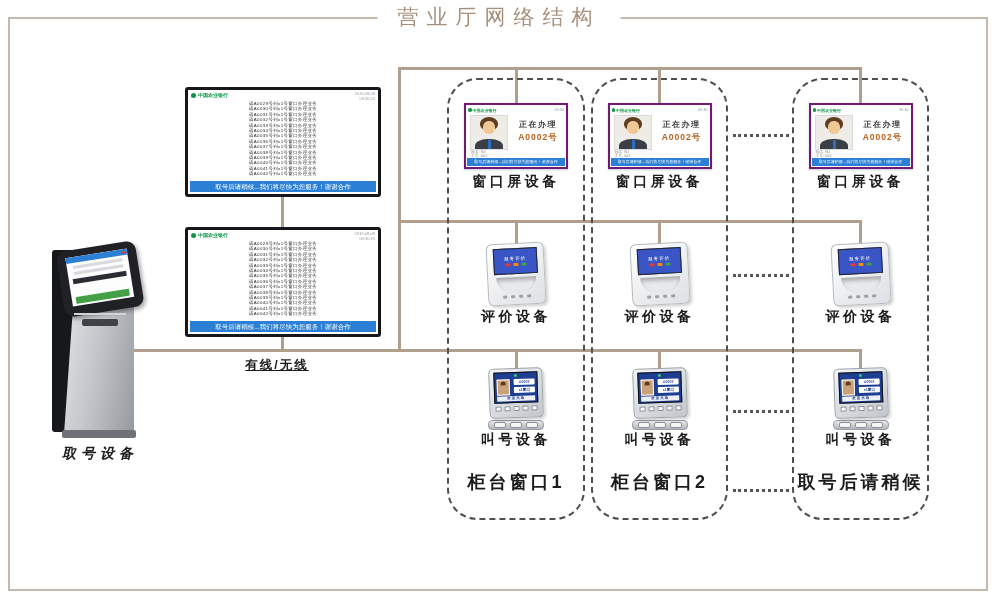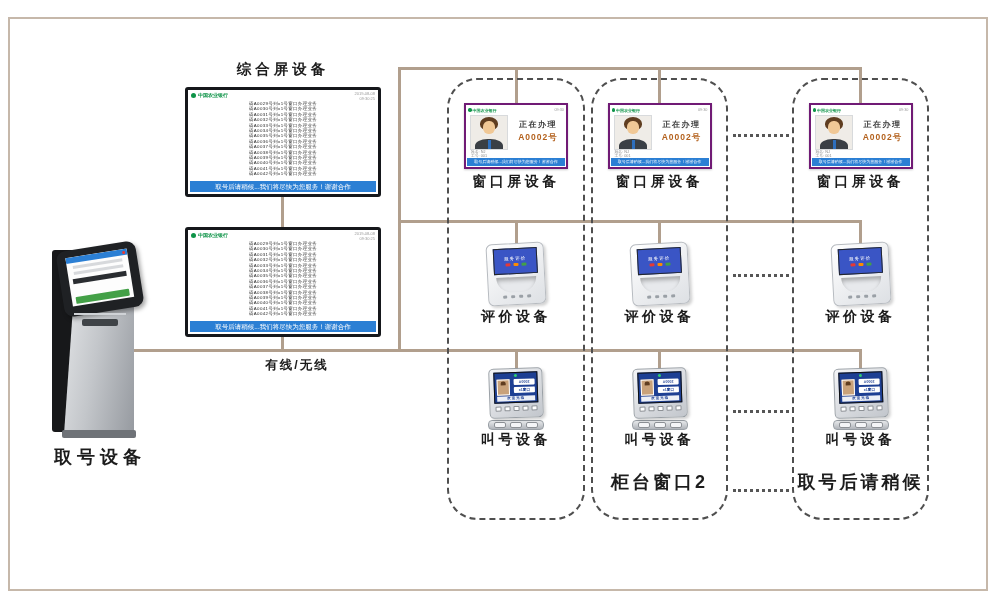--- a/index.html
+++ b/index.html
@@ -107,20 +107,21 @@
   .kiosk-hl{position:absolute;left:74px;top:313px;width:52px;height:2px;background:#cfd2d6;}
   .kiosk-slot{position:absolute;left:82px;top:319px;width:36px;height:7px;background:#3f4347;border-radius:2px;}
   .kiosk-base{position:absolute;left:62px;top:430px;width:74px;height:8px;background:#6f7378;border-radius:2px;}
 </style>
 </head>
 <body>
 
 <div class="canvas">
 
   <div class="frame"></div>
+  <div class="title">营业厅网络结构</div>
 
   <div class="line" style="left:398px;top:67px;width:3px;height:285px;"></div>
   <div class="line" style="left:398px;top:67px;width:464px;height:3px;"></div>
   <div class="line" style="left:398px;top:220px;width:464px;height:3px;"></div>
   <div class="line" style="left:128px;top:349px;width:734px;height:3px;"></div>
   <div class="line" style="left:515px;top:70px;width:3px;height:33px;"></div>
   <div class="line" style="left:658px;top:70px;width:3px;height:33px;"></div>
   <div class="line" style="left:859px;top:70px;width:3px;height:33px;"></div>
   <div class="line" style="left:515px;top:223px;width:3px;height:22px;"></div>
   <div class="line" style="left:658px;top:223px;width:3px;height:22px;"></div>
@@ -129,21 +130,20 @@
   <div class="line" style="left:658px;top:352px;width:3px;height:18px;"></div>
   <div class="line" style="left:859px;top:352px;width:3px;height:18px;"></div>
   <div class="line" style="left:281px;top:195px;width:3px;height:34px;"></div>
   <div class="line" style="left:281px;top:335px;width:3px;height:16px;"></div>
 
   <div class="dots" style="left:733px;top:134px;"></div>
   <div class="dots" style="left:733px;top:274px;"></div>
   <div class="dots" style="left:733px;top:410px;"></div>
   <div class="dots" style="left:733px;top:489px;"></div>
 
-  <div class="dev-label" style="left:185px;top:60px;width:196px;letter-spacing:4px;font-size:14.5px;">综合屏设备</div>
 
   <div class="monitor" style="top:87px;">
     <div class="m-screen">
       <div class="m-head">
         <span class="m-logo">
           <span class="logo-dot"></span>
           <span>中国农业银行</span>
         </span>
         <span class="m-date">
           <span>2019-08-08</span><br>
@@ -195,39 +195,39 @@
           <div class="queue-line">请A0038号到x1号窗口办理业务</div>
           <div class="queue-line">请A0039号到x1号窗口办理业务</div>
           <div class="queue-line">请A0040号到x1号窗口办理业务</div>
           <div class="queue-line">请A0041号到x1号窗口办理业务</div>
           <div class="queue-line">请A0042号到x1号窗口办理业务</div>
         </div>
       <div class="m-footer">取号后请稍候...我们将尽快为您服务！谢谢合作</div>
     </div>
   </div>
 
-  <div class="dev-label" style="left:242px;top:357px;width:110px;font-size:12.5px;letter-spacing:2px;">有线/无线</div>
+  <div class="dev-label" style="left:222px;top:357px;width:110px;font-size:12.5px;letter-spacing:2px;text-decoration:underline;">有线/无线</div>
 
   <div class="kiosk-back"></div>
   <div class="kiosk-body"></div>
   <div class="kiosk-head">
     <div class="kh-screen">
       <div class="kh-blue">
           <i></i>
         </div>
       <div class="kh-row"></div>
       <div class="kh-row"></div>
       <div class="kh-dark"></div>
       <div class="kh-green"></div>
     </div>
   </div>
   <div class="kiosk-hl"></div>
   <div class="kiosk-slot"></div>
   <div class="kiosk-base"></div>
-  <div class="dev-label" style="left:40px;top:445px;width:120px;font-size:18px;letter-spacing:5px;">取号设备</div>
+  <div class="dev-label" style="left:40px;top:445px;width:120px;font-size:14px;letter-spacing:5px;font-style:italic;">取号设备</div>
 
   <div class="col" style="left:447px;width:138px;">
     <div class="win-screen">
       <div class="ws-head">
         <span class="ws-logo">
           <span class="logo-dot"></span>
           <span>中国农业银行</span>
         </span>
         <span class="ws-time">09:30</span>
       </div>
@@ -290,20 +290,21 @@
           </div>
       </div>
       <div class="cd-base">
           <i></i>
           <i></i>
           <i></i>
         </div>
     </div>
     <div class="dev-label abs" style="left:0;top:351px;width:100%;">叫号设备</div>
 
+    <div class="counter-label abs" style="left:0;top:390px;width:100%;">柜台窗口1</div>
   </div>
 
   <div class="col" style="left:591px;width:137px;">
     <div class="win-screen">
       <div class="ws-head">
         <span class="ws-logo">
           <span class="logo-dot"></span>
           <span>中国农业银行</span>
         </span>
         <span class="ws-time">09:30</span>

